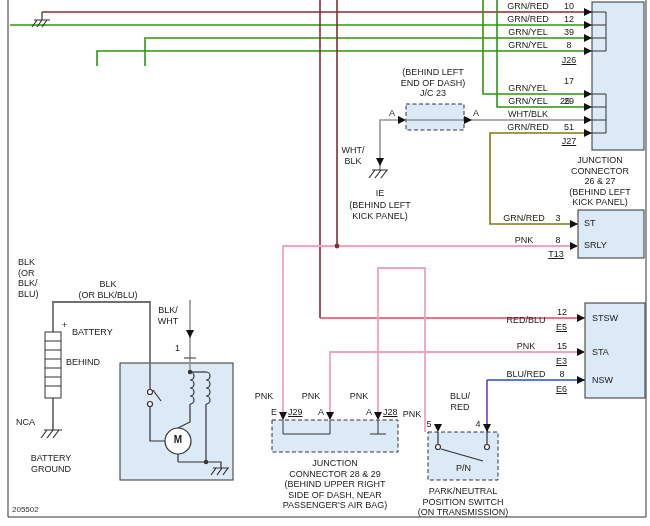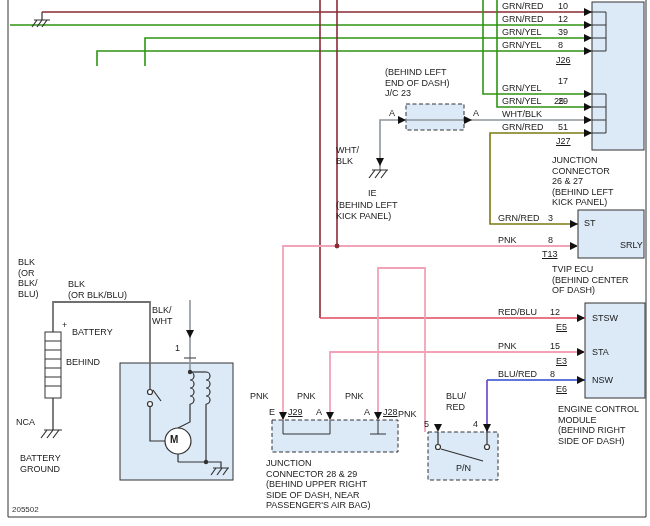--- a/index.html
+++ b/index.html
@@ -1,21 +1,21 @@
 <!DOCTYPE html>
 <html><head>
 <meta charset="utf-8">
 <style>
   html,body{margin:0;padding:0;background:#fff;}
   .stage{position:relative;width:650px;height:526px;background:#ffffff;overflow:hidden;
          font-family:"Liberation Sans",sans-serif;}
   .stage svg{position:absolute;left:0;top:0;}
   .lbl{position:absolute;font-size:9px;line-height:10.5px;color:#1a1a1a;white-space:pre-line;}
-  .r{text-align:left}
-  .c{text-align:left}
+  .r{text-align:center}
+  .c{text-align:center}
   .u{text-decoration:underline}
   .m{font-size:10px;font-weight:bold;line-height:12px;}
   .doc{font-size:8px;color:#333;}
 </style>
 </head>
 <body>
 
 <div class="stage">
 
   <svg width="650" height="526" viewBox="0 0 650 526">
@@ -172,41 +172,34 @@
   <div class="lbl c" style="left:368px;top:188px;width:24px">IE</div>
   <div class="lbl c" style="left:336px;top:200px;width:88px">(BEHIND LEFT
 KICK PANEL)</div>
 
   <div class="lbl r" style="left:498px;top:213px;width:52px">GRN/RED</div>
   <div class="lbl r" style="left:548px;top:213px;width:20px">3</div>
   <div class="lbl r" style="left:498px;top:235px;width:52px">PNK</div>
   <div class="lbl r" style="left:548px;top:235px;width:20px">8</div>
   <div class="lbl r u" style="left:542px;top:249px;width:28px">T13</div>
   <div class="lbl" style="left:584px;top:218px;width:30px">ST</div>
-  <div class="lbl" style="left:620px;top:240px;width:30px">SRLY</div>
-  <div class="lbl c" style="left:552px;top:264px;width:98px">TVIP ECU
-(BEHIND CENTER
-OF DASH)</div>
-
-  <div class="lbl r" style="left:498px;top:307px;width:56px">RED/BLU</div>
+  <div class="lbl" style="left:584px;top:240px;width:30px">SRLY</div>
+
+  <div class="lbl r" style="left:498px;top:315px;width:56px">RED/BLU</div>
   <div class="lbl r" style="left:550px;top:307px;width:24px">12</div>
   <div class="lbl u" style="left:556px;top:322px;width:20px">E5</div>
   <div class="lbl r" style="left:498px;top:341px;width:56px">PNK</div>
   <div class="lbl r" style="left:550px;top:341px;width:24px">15</div>
   <div class="lbl u" style="left:556px;top:356px;width:20px">E3</div>
   <div class="lbl r" style="left:498px;top:369px;width:56px">BLU/RED</div>
   <div class="lbl r" style="left:550px;top:369px;width:24px">8</div>
   <div class="lbl u" style="left:556px;top:384px;width:20px">E6</div>
   <div class="lbl" style="left:592px;top:313px;width:34px">STSW</div>
   <div class="lbl" style="left:592px;top:347px;width:34px">STA</div>
   <div class="lbl" style="left:592px;top:375px;width:34px">NSW</div>
-  <div class="lbl c" style="left:558px;top:404px;width:92px">ENGINE CONTROL
-MODULE
-(BEHIND RIGHT
-SIDE OF DASH)</div>
 
   <div class="lbl" style="left:18px;top:257px;width:34px">BLK
 (OR
 BLK/
 BLU)</div>
   <div class="lbl c" style="left:68px;top:279px;width:80px">BLK
 (OR BLK/BLU)</div>
   <div class="lbl" style="left:62px;top:320px;width:10px">+</div>
   <div class="lbl" style="left:72px;top:327px;width:52px">BATTERY</div>
   <div class="lbl" style="left:66px;top:357px;width:52px">BEHIND</div>
@@ -231,16 +224,19 @@
 (BEHIND UPPER RIGHT
 SIDE OF DASH, NEAR
 PASSENGER'S AIR BAG)</div>
 
   <div class="lbl r" style="left:398px;top:409px;width:28px">PNK</div>
   <div class="lbl r" style="left:446px;top:391px;width:28px">BLU/
 RED</div>
   <div class="lbl r" style="left:424px;top:419px;width:10px">5</div>
   <div class="lbl r" style="left:473px;top:419px;width:10px">4</div>
   <div class="lbl" style="left:456px;top:463px;width:28px">P/N</div>
+  <div class="lbl c" style="left:406px;top:486px;width:114px">PARK/NEUTRAL
+POSITION SWITCH
+(ON TRANSMISSION)</div>
 
   <div class="lbl doc" style="left:12px;top:505px;width:50px">205502</div>
 
 </div>
 
 </body></html>

